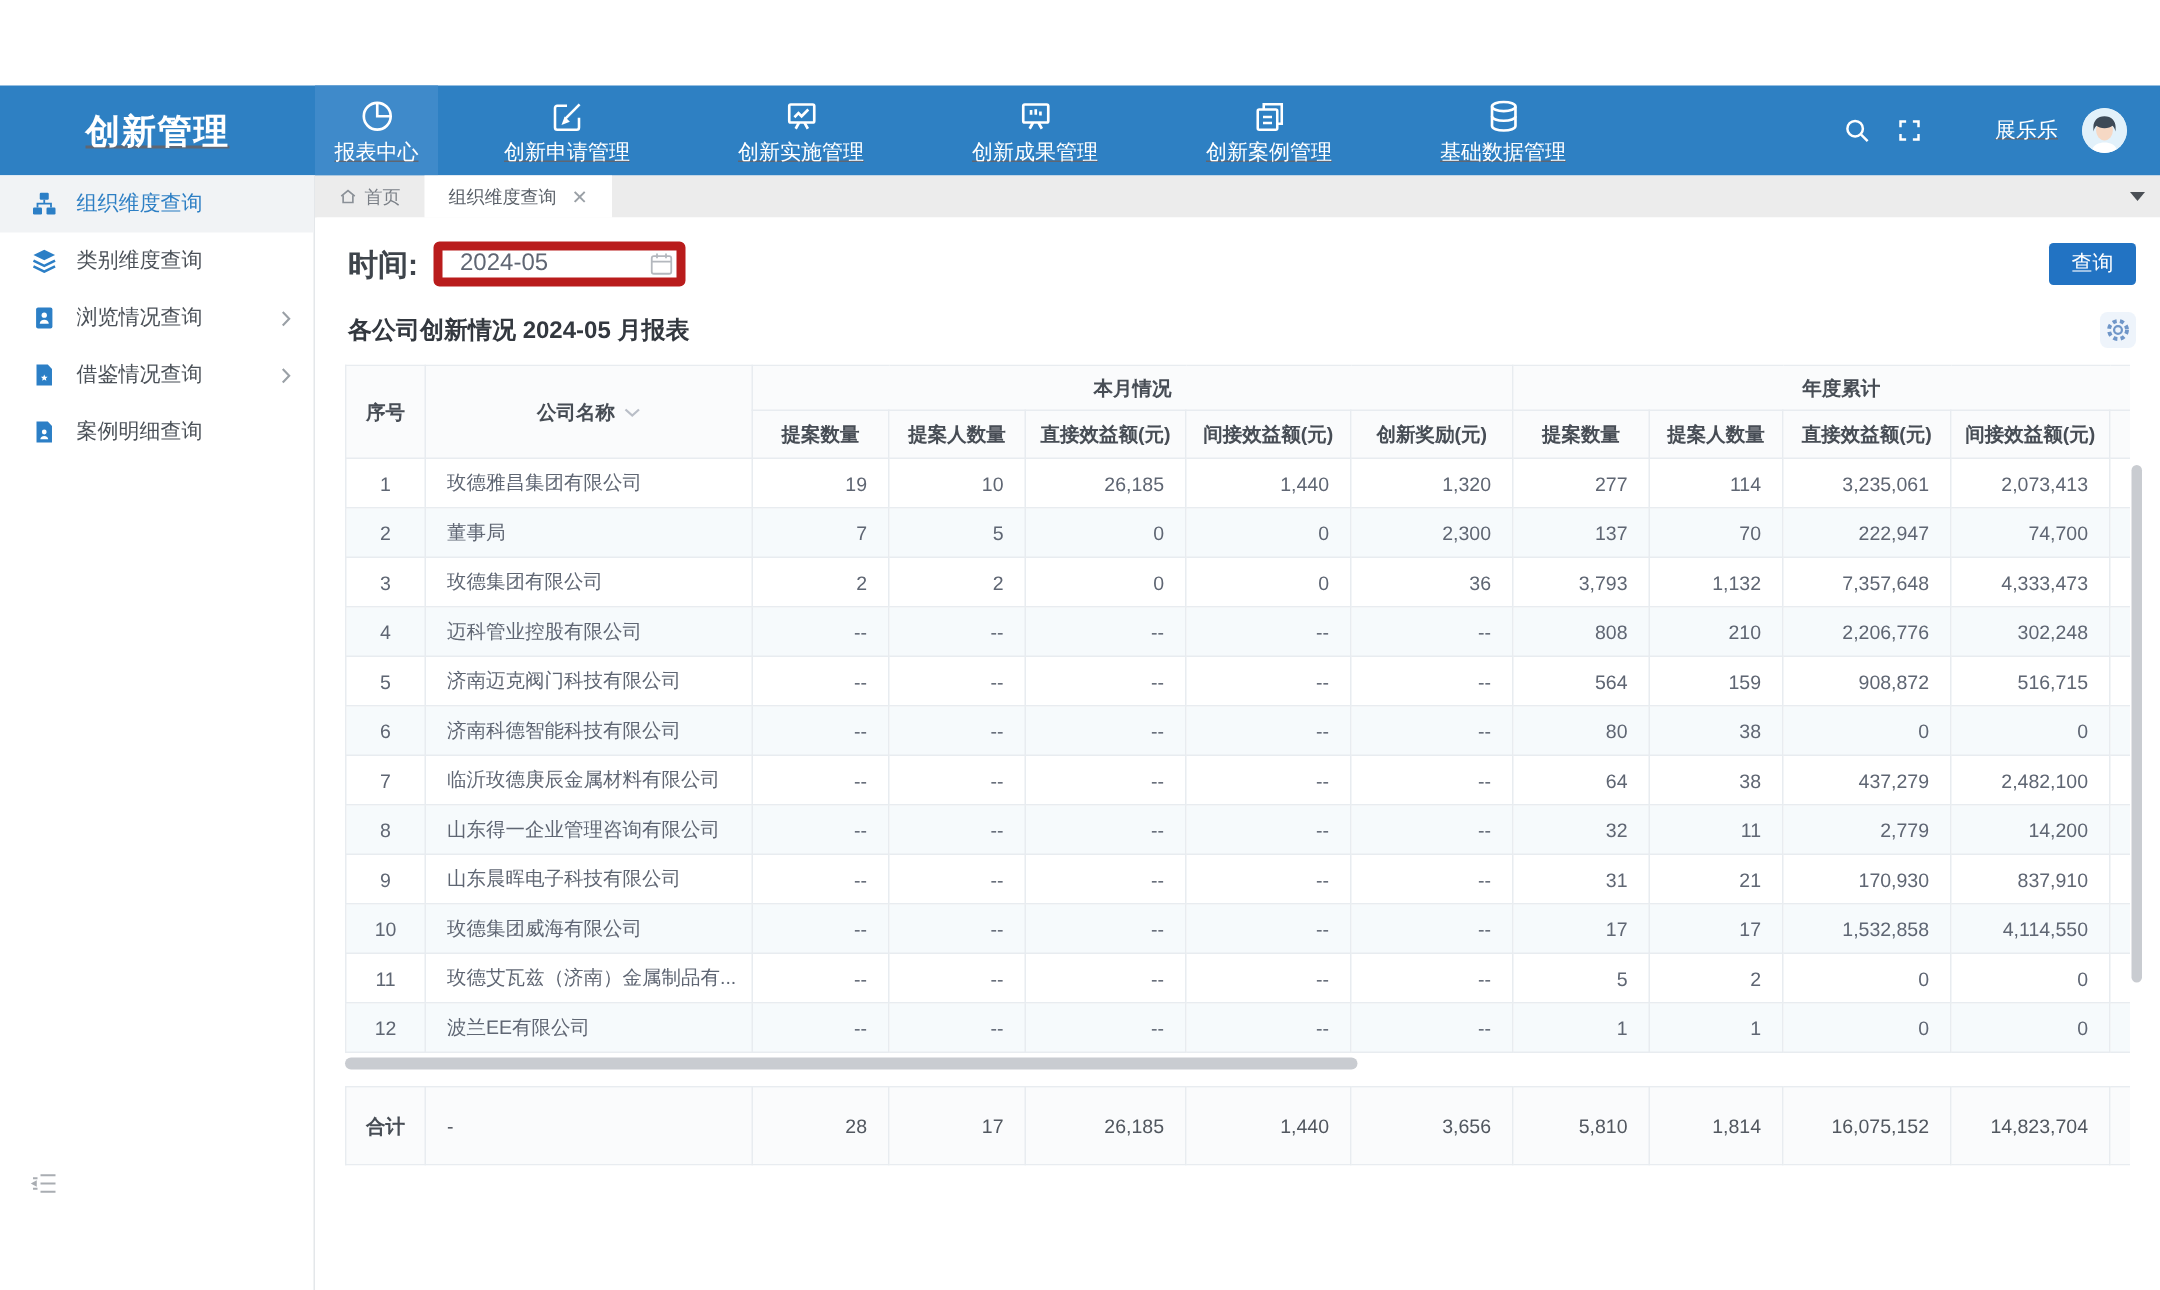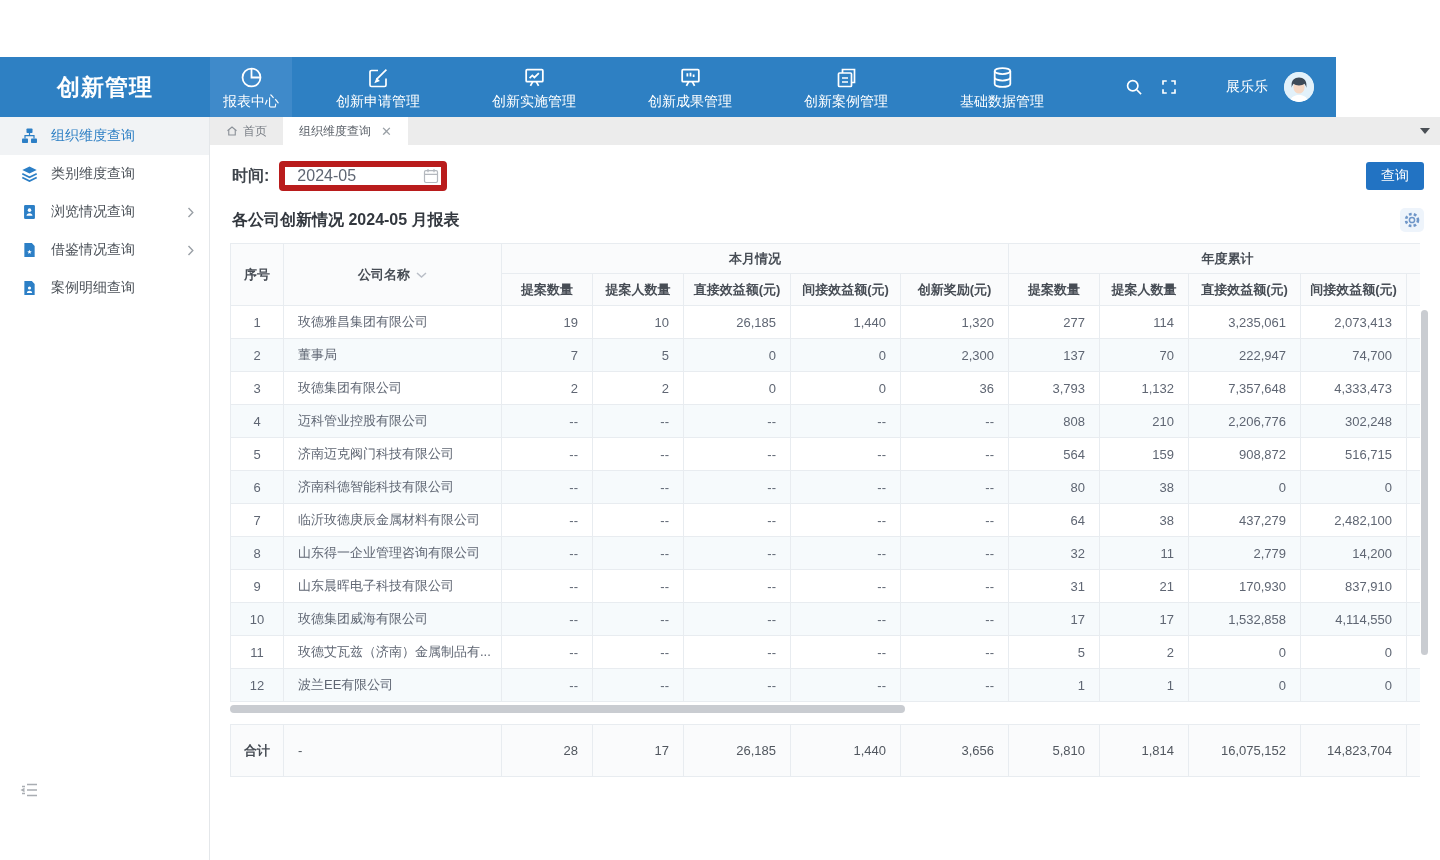--- a/index.html
+++ b/index.html
@@ -2,22 +2,22 @@
 <html><head>
 <meta charset="utf-8">
 <style>
   * { margin:0; padding:0; box-sizing:border-box; }
   html,body { width:1440px; height:860px; background:#fff; overflow:hidden; }
   body { font-family:"Liberation Sans","DejaVu Sans",sans-serif; color:#5f6673; }
   .page { position:relative; width:1440px; height:860px; background:#fff; }
 
   
   .topstrip { height:57px; background:#fff; }
-  .appbar { position:absolute; top:57px; left:0; width:1336px; height:60px;
-            background:#2e80c3; display:flex; align-items:stretch; }
+  .appbar { position:absolute; top:57px; left:0; width:1440px; height:60px;
+            background:#2e80c3; display:flex; align-items:stretch;text-decoration:underline; }
   .logo { width:210px; display:flex; align-items:center; justify-content:center;
           color:#fff; font-size:23px; font-weight:bold; letter-spacing:1px; }
   .nav { display:flex; align-items:stretch;gap:16px; }
   .nav-item { display:flex; flex-direction:column; align-items:center; justify-content:center;
               padding:0 28px; color:#fff; cursor:pointer; }
   .nav-item:first-child { padding:0 13px; }
   .nav-item.active { background:#3f8aca; }
   .nav-item .nicon { height:26px; display:flex; align-items:flex-end; justify-content:center; }
   .nav-item .nlabel { font-size:14px; margin-top:3px; white-space:nowrap; }
   .appbar-right { margin-left:auto; display:flex; align-items:center; padding-right:22px; }
@@ -46,21 +46,21 @@
                cursor:pointer; font-size:14px; color:#4b5158; }
   .side-item .sicon { width:18px; display:flex; justify-content:center; margin-right:13px; }
   .side-item.active { background:#f1f3f5; color:#2d7fc4; }
   .side-item .slabel { flex:1; white-space:nowrap; }
   .side-item .schev { display:flex; }
   .collapse-btn { position:absolute; left:20px; bottom:58px; cursor:pointer; }
 
   
   .content { position:absolute; top:145px; left:211px; right:0; bottom:0; background:#fff; }
   .filter-row { display:flex; align-items:center; margin:16px 16px 0 21px; height:30px; }
-  .filter-label { font-size:16px; font-weight:bold; color:#3e444b; margin-right:10px; }
+  .filter-label { font-size:20px; font-weight:bold; color:#3e444b; margin-right:10px; }
   .time-input { position:relative; width:168px; height:30px; }
   .time-input input { width:100%; height:100%; border:6px solid #b91c1c; border-radius:4px;
                       padding:0 30px 0 12px; font-size:16px; color:#5f6673;
                       font-family:inherit; outline:none; background:#fff; }
   .time-input .cal { position:absolute; right:8px; top:7px; }
   .query-btn { margin-left:auto; height:28px; padding:0 15px; background:#2273c3; color:#fff;
                font-size:14px; border:none; border-radius:3px; cursor:pointer; font-family:inherit; }
   .title-row { display:flex; align-items:center; margin:17px 16px 0 21px; }
   .report-title { font-size:16px; font-weight:bold; color:#33383f; }
   .gear-btn { margin-left:auto; width:24px; height:24px; border-radius:5px; background:#eef4fb;

